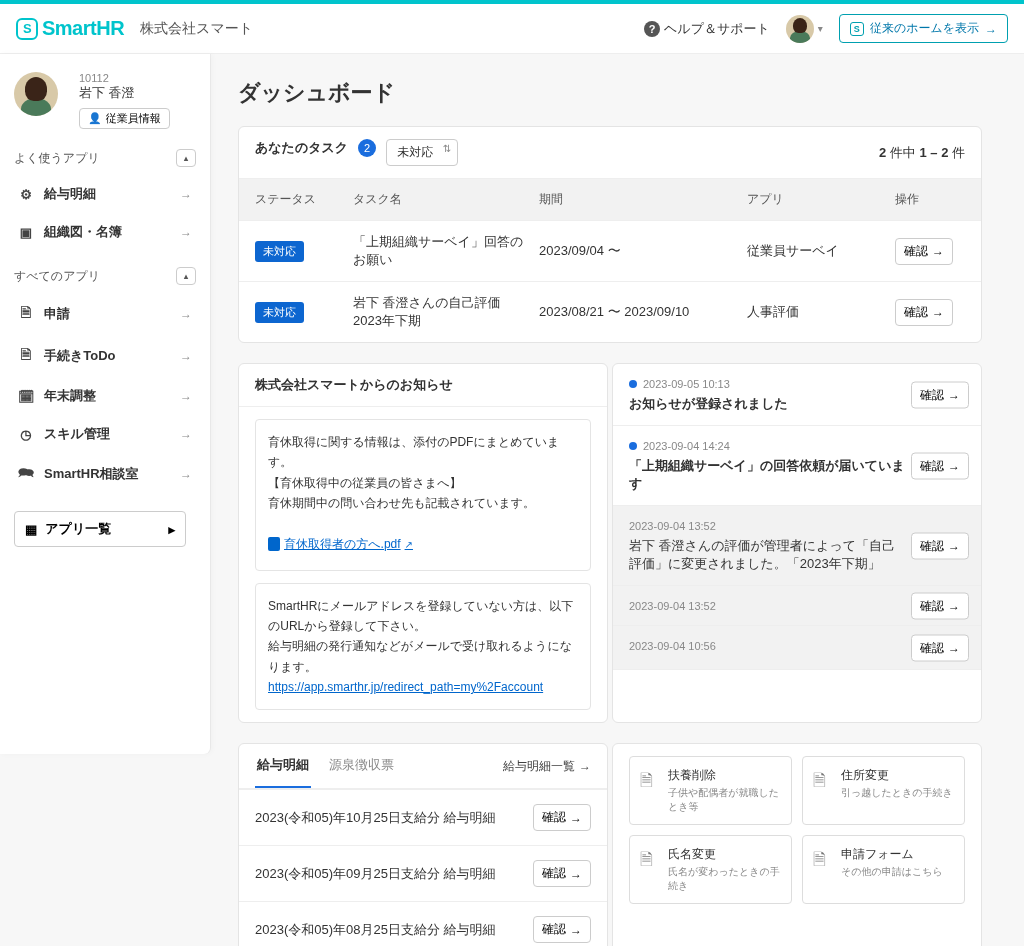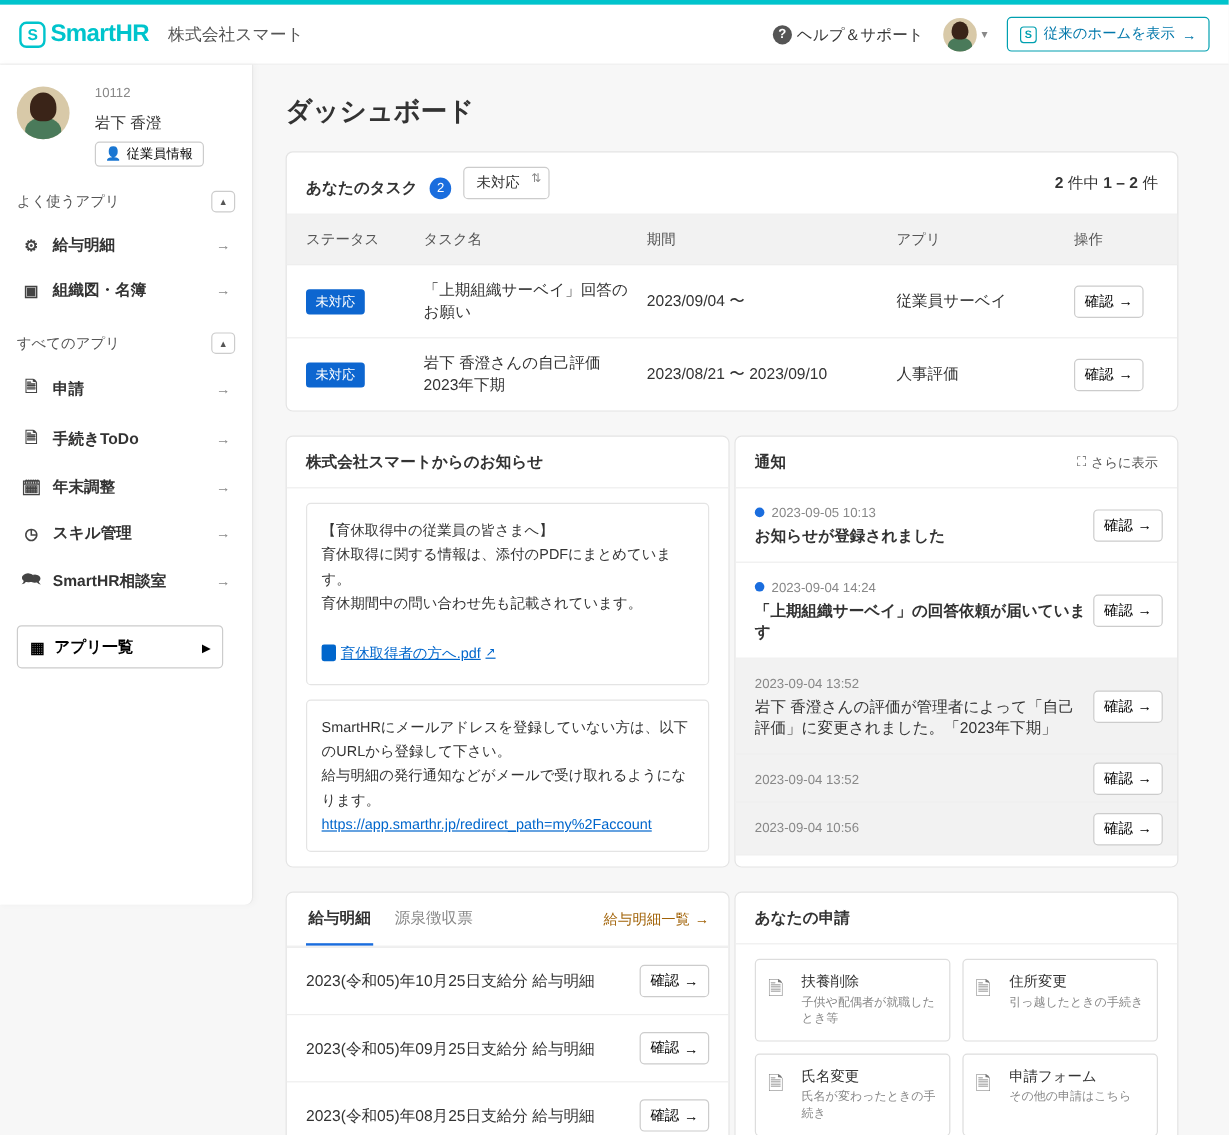--- a/index.html
+++ b/index.html
@@ -51,21 +51,21 @@
 .layout { display: flex; }
 .sidebar {
   width: 210px; background: #fff; padding: 18px 14px; min-height: 700px;
   box-shadow: 1px 0 0 rgba(0,0,0,0.04), 2px 0 6px rgba(0,0,0,0.03);
   border-radius: 0 0 6px 0;
   align-self: flex-start;
 }
 .user-block { display: flex; gap: 21px; margin-bottom: 20px;}
 .avatar-sidebar { width: 44px; height: 44px; border-radius: 50%; background: #d8c9a8; position:relative; overflow:hidden; flex-shrink:0;}
 .user-meta .uid { font-size: 11px; color: #888; }
-.user-meta .uname { font-size: 13px; color: #333; margin-top: 10px;}
+.user-meta .uname { font-size: 13px; color: #333; margin-top: 0;}
 .emp-btn {
   display: inline-flex; align-items: center; gap: 4px; border:1px solid #ccc; border-radius:4px;
   padding: 2px 8px; font-size: 11px; background:#fff; margin-top:6px; cursor:pointer;
 }
 .sb-section-head {
   display:flex; justify-content:space-between; align-items:center; font-size:12px; color:#555;
   margin: 16px 0 8px;
 }
 .toggle-chip {
   width:20px; height:18px; border:1px solid #ccc; border-radius:4px; display:flex; align-items:center; justify-content:center;
@@ -84,21 +84,21 @@
 }
 .app-list-btn .lft{display:flex;align-items:center;gap:8px;}
 
 .main { flex:1; padding: 24px 28px 80px; max-width: 800px;}
 h1.page-title { font-size: 22px; font-weight:700; color:#333; margin-bottom:18px;}
 
 .card { background:#fff; border:1px solid #e4e4e4; border-radius:6px; margin-bottom:20px;}
 .task-head {
   display:flex; align-items:center; justify-content:space-between; padding:12px 16px; border-bottom:1px solid #eee;
 }
-.task-head-left{display:flex;align-items:flex-end;gap:10px;}
+.task-head-left{display:flex;align-items:flex-start;gap:10px;}
 .task-title { font-weight:700; font-size:13px;}
 .badge-count { background:#1a6dde; color:#fff; border-radius:50%; width:18px; height:18px; display:inline-flex; align-items:center; justify-content:center; font-size:11px;}
 .select-like {
   border:1px solid #ccc; border-radius:4px; padding:4px 24px 4px 10px; font-size:12px; background:#fff; position:relative; cursor:pointer;
 }
 .select-like::after{content:'⇅'; position:absolute; right:6px; top:3px; font-size:10px; color:#888;}
 .task-count { font-size:13px; }
 .task-count .bold{font-weight:700;}
 .task-table-head, .task-row {
   display:grid; grid-template-columns: 90px 1fr 200px 140px 70px; gap:8px; padding:12px 16px; align-items:center;
@@ -126,21 +126,21 @@
 .notif-item.unread::before{content:'';width:8px;height:8px;background:#1a6dde;border-radius:50%;display:inline-block;margin-right:6px;}
 .notif-item.read{ background:#f2f2f2;}
 .notif-date{font-size:11px;color:#888;}
 .notif-title{font-size:13px; margin-top:4px; padding-right:60px;}
 .notif-item.unread .notif-title{font-weight:700;}
 .notif-item .confirm-btn{position:absolute; right:12px; top:50%; transform:translateY(-50%);}
 
 .tabs { display:flex; gap:16px; border-bottom:1px solid #eee; padding:0 16px;}
 .tab { padding:12px 2px; font-size:13px; color:#888; cursor:pointer; border-bottom:2px solid transparent;}
 .tab.active{ color:#333; font-weight:700; border-bottom-color:#1a6dde;}
-.tabs-right{margin-left:auto; font-size:12px; color:#a16207; align-self:center; display:flex; align-items:center; gap:4px;}
+.tabs-right{margin-left:auto; font-size:12px; color:#404040; align-self:center; display:flex; align-items:center; gap:4px;}
 .pay-list{}
 .pay-row{ display:flex; justify-content:space-between; align-items:center; padding:14px 16px; border-top:1px solid #eee; font-size:13px;}
 
 .req-grid { padding:12px 16px 16px; display:grid; grid-template-columns:1fr 1fr; gap:10px;}
 .req-card { border:1px solid #ddd; border-radius:4px; padding:10px; display:flex; gap:8px; cursor:pointer;}
 .req-icon { width:20px; color:#777; font-size:16px; flex-shrink:0; padding-top:2px;}
 .req-title { font-weight:400; font-size:12px;}
 .req-desc { font-size:10px; color:#888; margin-top:2px; line-height:1.4;}
 </style>
 </head>
@@ -299,46 +299,39 @@
     </section>
 
     <div class="two-col">
 
       <section class="card">
         <div class="panel-head">
             <span>株式会社スマートからのお知らせ</span>
           </div>
         <div class="news-body">
           <div class="news-card">
+            <div>育休取得に関する情報は、添付のPDFにまとめています。</div>
             <div>【育休取得中の従業員の皆さまへ】</div>
-            <div>育休取得に関する情報は、添付のPDFにまとめています。</div>
             <div>育休期間中の問い合わせ先も記載されています。</div>
             <br>
             <a href="#" class="file-link">
               <span class="file-icon"></span>
               <span>育休取得者の方へ.pdf</span>
               <span class="open-icon">↗</span>
             </a>
           </div>
           <div class="news-card">
             <div>SmartHRにメールアドレスを登録していない方は、以下のURLから登録して下さい。</div>
             <div>給与明細の発行通知などがメールで受け取れるようになります。</div>
             <a href="#">https://app.smarthr.jp/redirect_path=my%2Faccount</a>
           </div>
         </div>
       </section>
 
       <section class="card" style="display:flex;flex-direction:column;">
-        <div class="panel-head">
-          <span>通知</span>
-          <span class="expand">
-            <span>⛶</span>
-            <span>さらに表示</span>
-          </span>
-        </div>
         <div class="notif-list" id="notif-list">
             <div class="notif-item unread"><span class="notif-date">2023-09-05 10:13</span><div class="notif-title">お知らせが登録されました</div><button class="confirm-btn">確認 <span>→</span></button></div>
             <div class="notif-item unread"><span class="notif-date">2023-09-04 14:24</span><div class="notif-title">「上期組織サーベイ」の回答依頼が届いています</div><button class="confirm-btn">確認 <span>→</span></button></div>
             <div class="notif-item read"><span class="notif-date">2023-09-04 13:52</span><div class="notif-title">岩下 香澄さんの評価が管理者によって「自己評価」に変更されました。「2023年下期」</div><button class="confirm-btn">確認 <span>→</span></button></div>
             <div class="notif-item read"><span class="notif-date">2023-09-04 13:52</span><button class="confirm-btn">確認 <span>→</span></button></div>
             <div class="notif-item read"><span class="notif-date">2023-09-04 10:56</span><div class="notif-title"></div><button class="confirm-btn">確認 <span>→</span></button></div>
           </div>
       </section>
     </div>
 
@@ -363,23 +356,20 @@
               <button class="confirm-btn">確認 <span>→</span></button>
             </div>
             <div class="pay-row">
               <span>2023(令和05)年08月25日支給分 給与明細</span>
               <button class="confirm-btn">確認 <span>→</span></button>
             </div>
           </div>
       </section>
 
       <section class="card">
-        <div class="panel-head">
-            <span>あなたの申請</span>
-          </div>
         <div class="req-grid" id="req-grid">
             <div class="req-card">
               <div class="req-icon">🗎</div>
               <div>
                 <div class="req-title">扶養削除</div>
                 <div class="req-desc">子供や配偶者が就職したとき等</div>
               </div>
             </div>
             <div class="req-card">
               <div class="req-icon">🗎</div>

